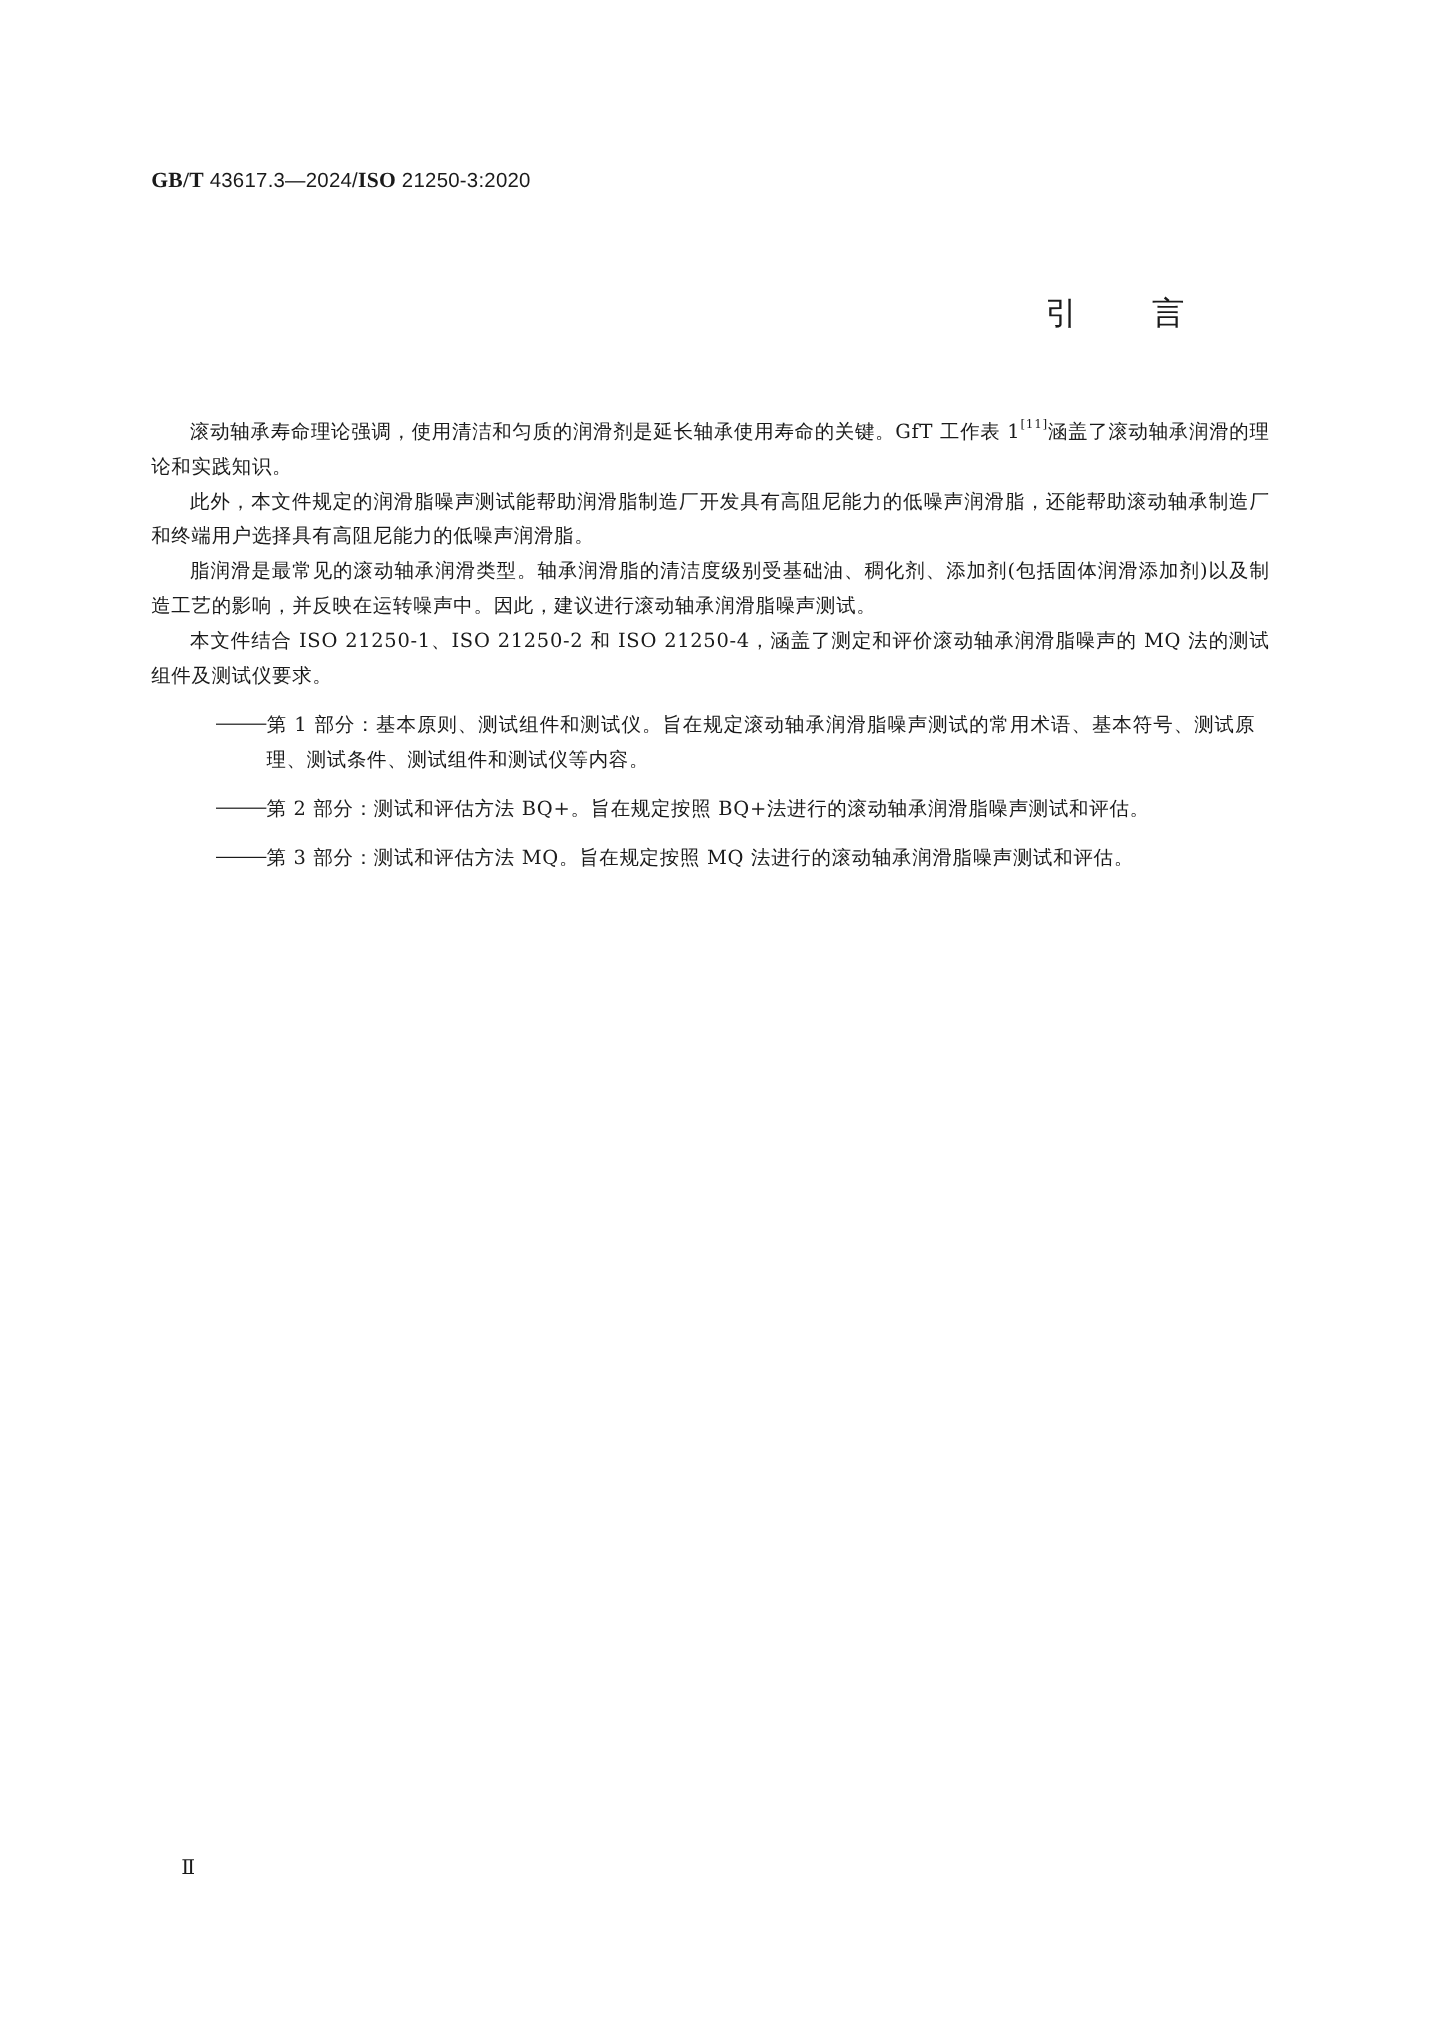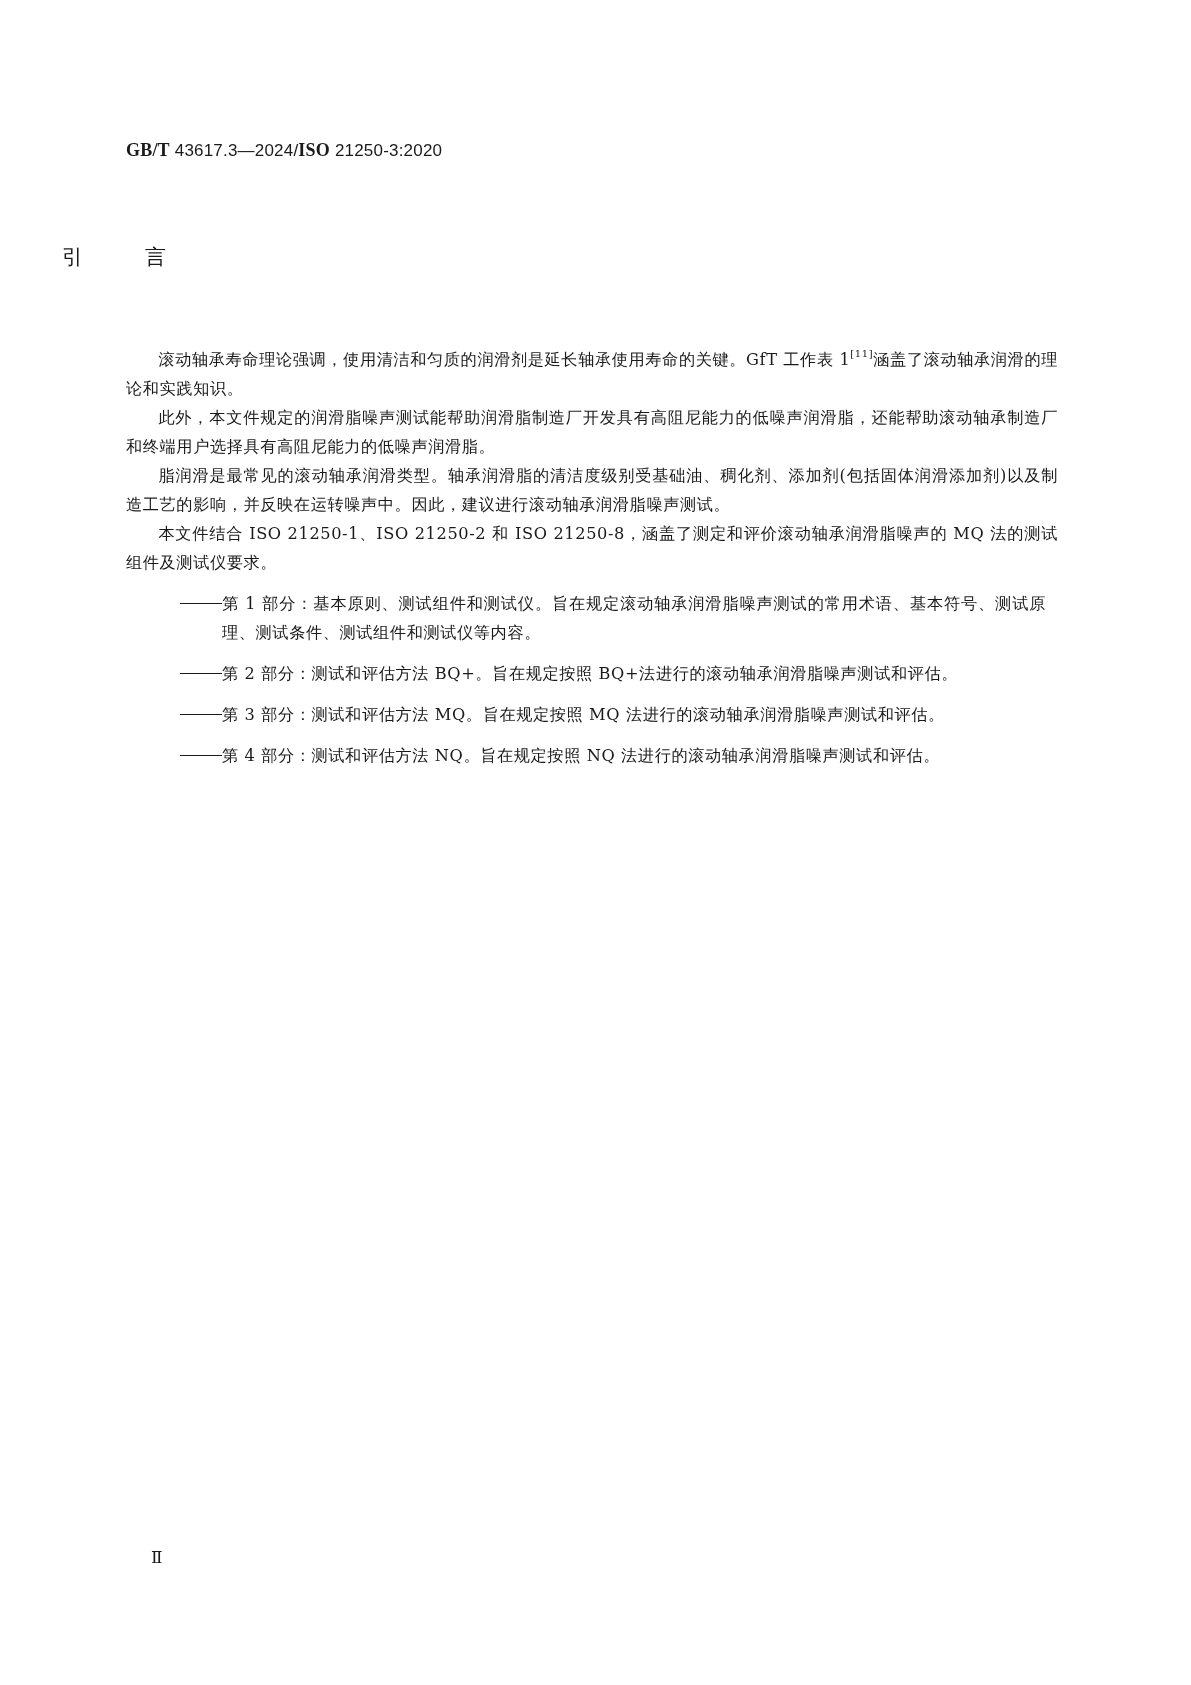--- a/index.html
+++ b/index.html
@@ -27,23 +27,23 @@
     .header b {
       font-family: "Liberation Serif", serif;
       font-weight: bold;
       font-size: 18px;
     }
     .title {
       position: absolute;
       left: 0;
       width: 1049px;
       top: 243px;
-      text-align: left;
+      text-align: right;
       font-family: "DejaVu Sans", sans-serif;
-      font-size: 21px;
+      font-size: 27px;
       letter-spacing: 62px;
       text-indent: 62px;
     }
     .content {
       position: absolute;
       left: 126px;
       top: 345px;
       width: 932px;
       font-size: 16.2px;
       line-height: 29px;
@@ -95,21 +95,20 @@
 <div class="header">
   <b>GB/T</b><span> 43617.3—2024/</span><b>ISO</b><span> 21250-3:2020</span>
 </div>
 
 <div class="title">引言</div>
 
 <div class="content">
   <p class="para"><span>滚动轴承寿命理论强调，使用清洁和匀质的润滑剂是延长轴承使用寿命的关键。GfT 工作表 1</span><sup>[11]</sup><span>涵盖了滚动轴承润滑的理论和实践知识。</span></p>
   <p class="para">此外，本文件规定的润滑脂噪声测试能帮助润滑脂制造厂开发具有高阻尼能力的低噪声润滑脂，还能帮助滚动轴承制造厂和终端用户选择具有高阻尼能力的低噪声润滑脂。</p>
   <p class="para">脂润滑是最常见的滚动轴承润滑类型。轴承润滑脂的清洁度级别受基础油、稠化剂、添加剂(包括固体润滑添加剂)以及制造工艺的影响，并反映在运转噪声中。因此，建议进行滚动轴承润滑脂噪声测试。</p>
-  <p class="para">本文件结合 ISO 21250-1、ISO 21250-2 和 ISO 21250-8，涵盖了测定和评价滚动轴承润滑脂噪声的 MQ 法的测试组件及测试仪要求。</p>
+  <p class="para">本文件结合 ISO 21250-1、ISO 21250-2 和 ISO 21250-4，涵盖了测定和评价滚动轴承润滑脂噪声的 MQ 法的测试组件及测试仪要求。</p>
 
   <p class="item"><span class="dash"><span></span></span><span>第 1 部分：基本原则、测试组件和测试仪。旨在规定滚动轴承润滑脂噪声测试的常用术语、基本符号、测试原理、测试条件、测试组件和测试仪等内容。</span></p>
   <p class="item"><span class="dash"><span></span></span><span>第 2 部分：测试和评估方法 BQ+。旨在规定按照 BQ+法进行的滚动轴承润滑脂噪声测试和评估。</span></p>
   <p class="item"><span class="dash"><span></span></span><span>第 3 部分：测试和评估方法 MQ。旨在规定按照 MQ 法进行的滚动轴承润滑脂噪声测试和评估。</span></p>
-  <p class="item"><span class="dash"><span></span></span><span>第 4 部分：测试和评估方法 NQ。旨在规定按照 NQ 法进行的滚动轴承润滑脂噪声测试和评估。</span></p>
 </div>
 
 <div class="page-num">Ⅱ</div>
 
 </body></html>

